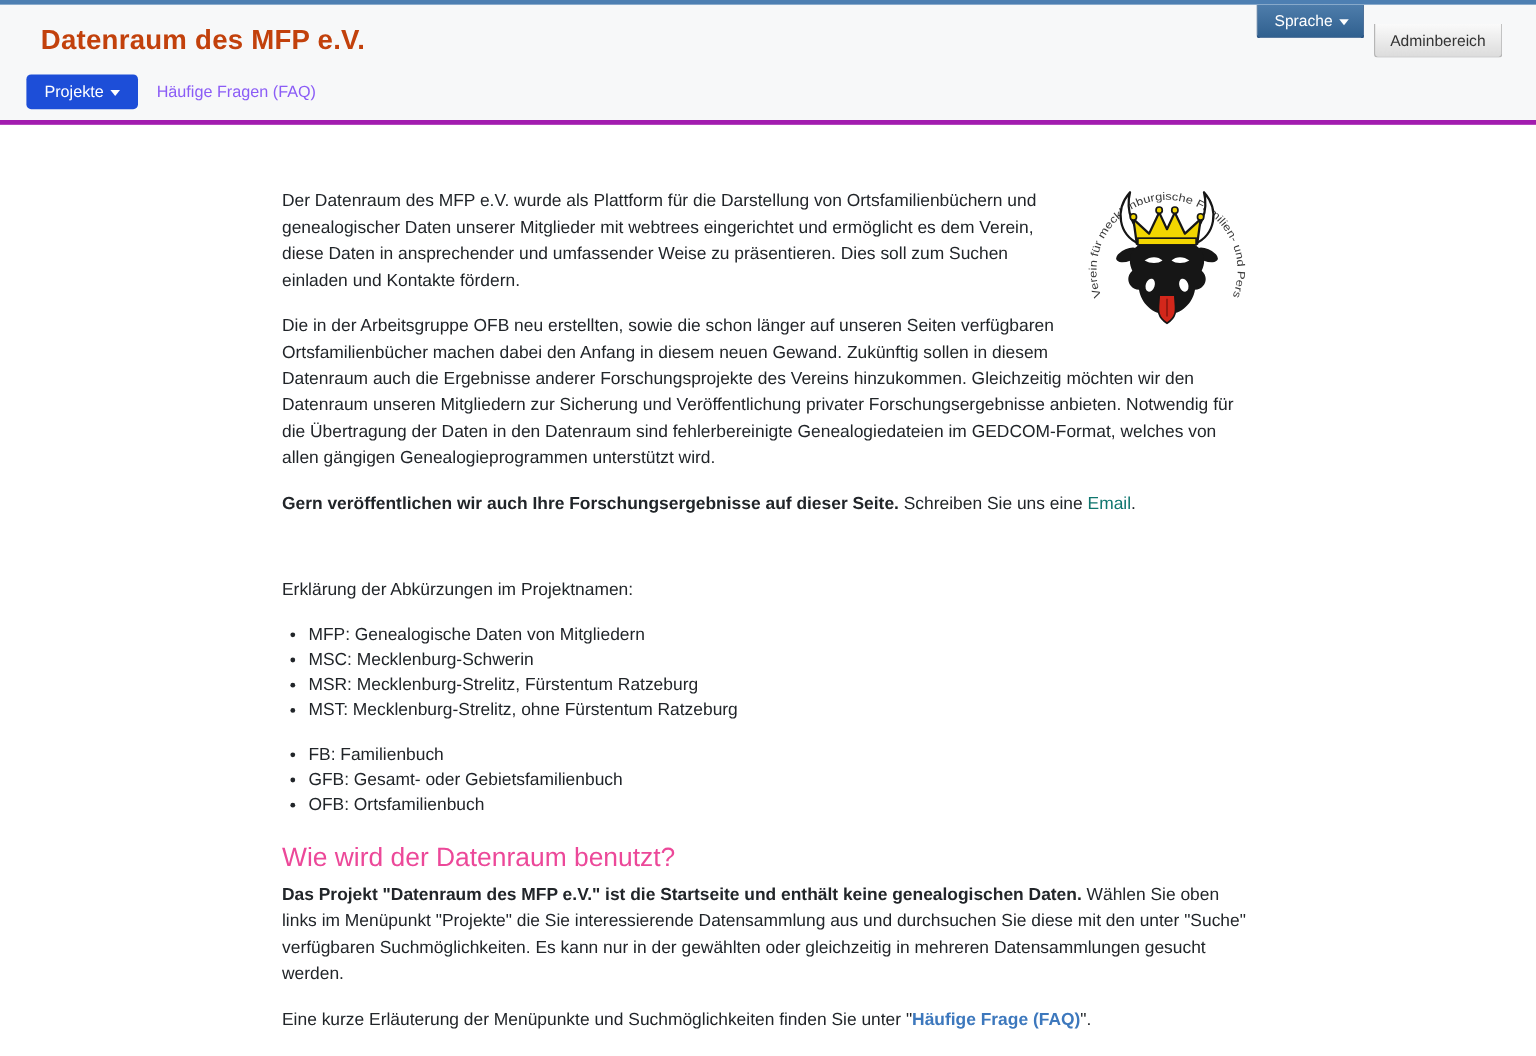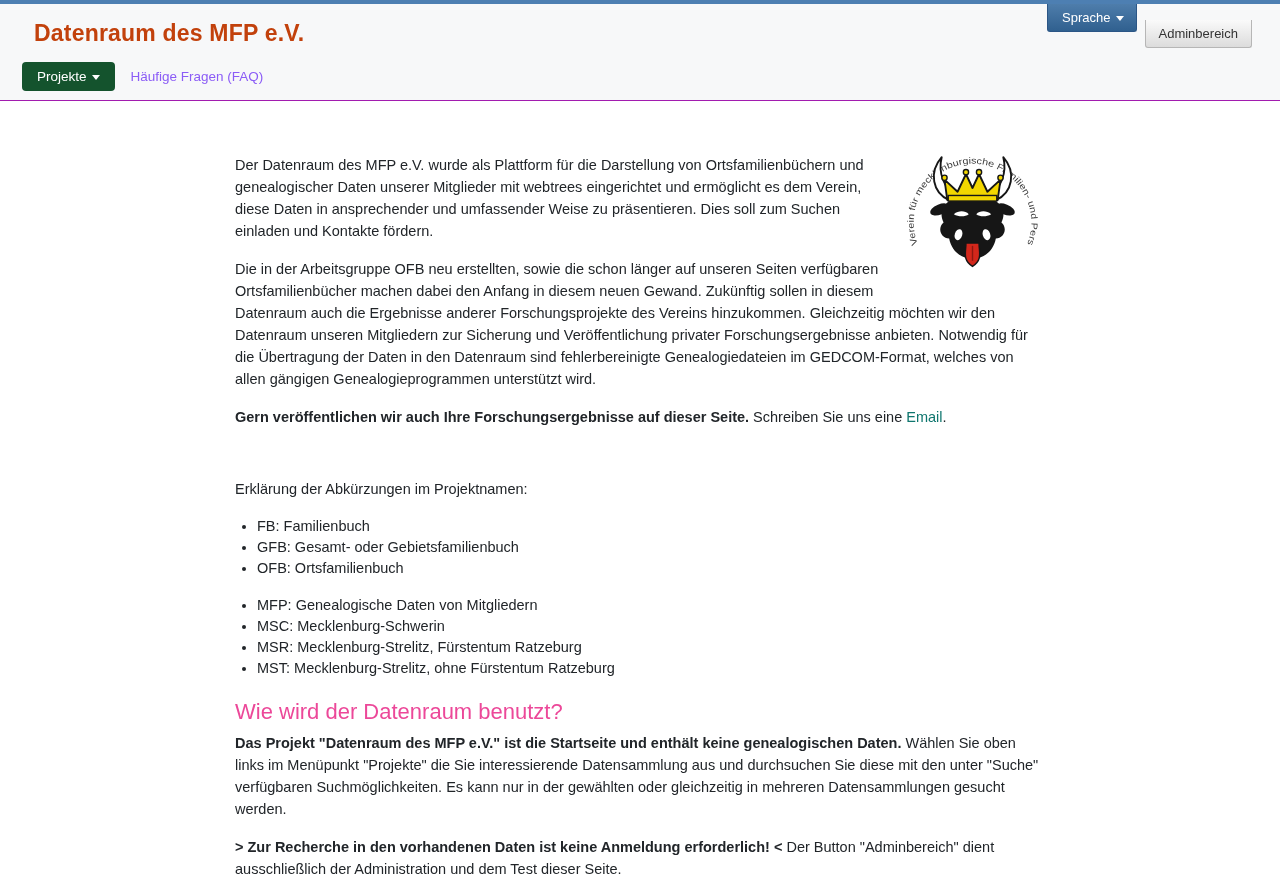--- a/index.html
+++ b/index.html
@@ -14,21 +14,21 @@
   
   .topbar {
     height: 4px;
     width: 100%;
     background: #4d7fb2;
   }
   
   header {
     position: relative;
     background: #f7f8f9;
-    border-bottom: 1px solid #a21caf;
+    border-bottom: 4px solid #a21caf;
     padding: 16px 0 9px 34px;
   }
   .site-title {
     font-size: 23px;
     font-weight: 700;
     color: #c2410c;
     letter-spacing: 0.2px;
   }
   .user-links {
     position: absolute;
@@ -70,21 +70,21 @@
     border-right: 4px solid transparent;
     border-top: 5px solid currentColor;
   }
   .primary-nav {
     margin-top: 15px;
     margin-left: -12px;
     display: flex;
     align-items: center;
   }
   .btn-projects {
-    background: #14532d;
+    background: #1d4ed8;
     color: #ffffff;
     border: none;
     border-radius: 4px;
     font-size: 13.5px;
     padding: 7px 15px;
     cursor: pointer;
     font-family: inherit;
   }
   .nav-faq {
     margin-left: 16px;
@@ -185,33 +185,34 @@
 
     <p>Der Datenraum des MFP e.V. wurde als Plattform für die Darstellung von Ortsfamilienbüchern und genealogischer Daten unserer Mitglieder mit webtrees eingerichtet und ermöglicht es dem Verein, diese Daten in ansprechender und umfassender Weise zu präsentieren. Dies soll zum Suchen einladen und Kontakte fördern.</p>
 
     <p>Die in der Arbeitsgruppe OFB neu erstellten, sowie die schon länger auf unseren Seiten verfügbaren Ortsfamilienbücher machen dabei den Anfang in diesem neuen Gewand. Zukünftig sollen in diesem Datenraum auch die Ergebnisse anderer Forschungsprojekte des Vereins hinzukommen. Gleichzeitig möchten wir den Datenraum unseren Mitgliedern zur Sicherung und Veröffentlichung privater Forschungsergebnisse anbieten. Notwendig für die Übertragung der Daten in den Datenraum sind fehlerbereinigte Genealogiedateien im GEDCOM-Format, welches von allen gängigen Genealogieprogrammen unterstützt wird.</p>
 
     <p class="gap-after"><strong>Gern veröffentlichen wir auch Ihre Forschungsergebnisse auf dieser Seite.</strong><span> Schreiben Sie uns eine </span><a href="#">Email</a><span>.</span></p>
 
     <p>Erklärung der Abkürzungen im Projektnamen:</p>
 
     <ul>
-      <li>FB: Familienbuch</li>
-      <li>GFB: Gesamt- oder Gebietsfamilienbuch</li>
-      <li>OFB: Ortsfamilienbuch</li>
-    </ul>
-
-    <ul>
       <li>MFP: Genealogische Daten von Mitgliedern</li>
       <li>MSC: Mecklenburg-Schwerin</li>
       <li>MSR: Mecklenburg-Strelitz, Fürstentum Ratzeburg</li>
       <li>MST: Mecklenburg-Strelitz, ohne Fürstentum Ratzeburg</li>
     </ul>
 
+    <ul>
+      <li>FB: Familienbuch</li>
+      <li>GFB: Gesamt- oder Gebietsfamilienbuch</li>
+      <li>OFB: Ortsfamilienbuch</li>
+    </ul>
+
     <h2 class="usage-heading">Wie wird der Datenraum benutzt?</h2>
 
     <p><strong>Das Projekt "Datenraum des MFP e.V." ist die Startseite und enthält keine genealogischen Daten.</strong><span> Wählen Sie oben links im Menüpunkt "Projekte" die Sie interessierende Datensammlung aus und durchsuchen Sie diese mit den unter "Suche" verfügbaren Suchmöglichkeiten. Es kann nur in der gewählten oder gleichzeitig in mehreren Datensammlungen gesucht werden.</span></p>
 
+    <p><span>Eine kurze Erläuterung der Menüpunkte und Suchmöglichkeiten finden Sie unter "</span><a href="#" class="bold-link">Häufige Frage (FAQ)</a><span>".</span></p>
 
     <p><strong>&gt; Zur Recherche in den vorhandenen Daten ist keine Anmeldung erforderlich! &lt;</strong><span> Der Button "Adminbereich" dient ausschließlich der Administration und dem Test dieser Seite.</span></p>
 
   </div>
 </main>
 
 </body></html>

